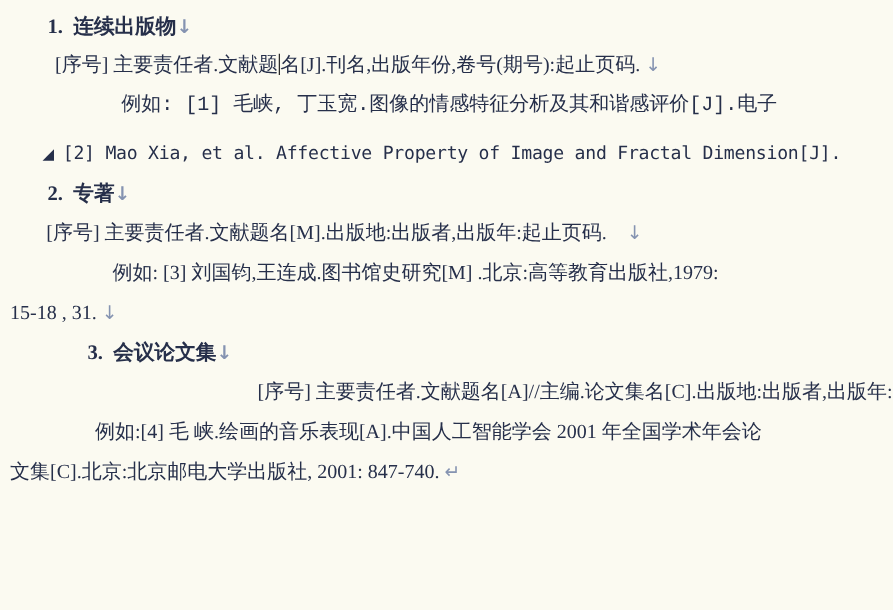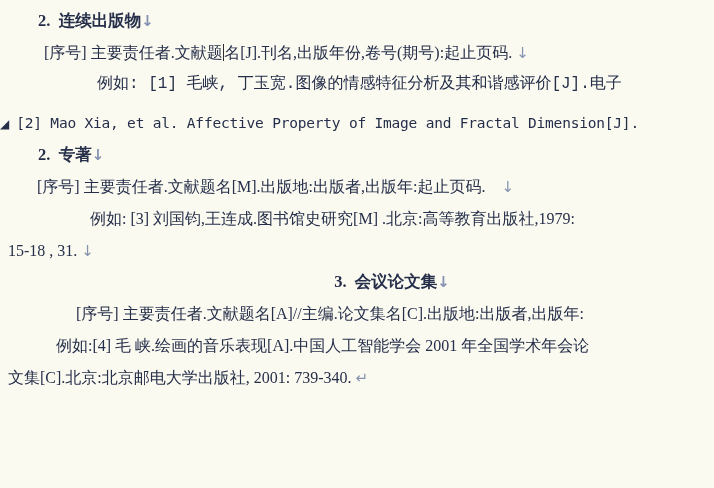--- a/index.html
+++ b/index.html
@@ -21,26 +21,26 @@
     height:31.8px;
     line-height:31.8px;
   }
   .b{font-weight:bold;font-size:16.5px;}
   .gap{margin-top:7px;}
   
   .ind-a{padding-left:38px;}  
   .ind-b{padding-left:44px;}  
   .ind-c{padding-left:97px;font-family:Liberation Mono, monospace;}  
   .ind-d{padding-left:8px;}   
-  .ind-e{}  
+  .ind-e{padding-left:34px;}  
   .ind-f{padding-left:37px;}  
   .ind-g{padding-left:90px;}  
-  .ind-h{padding-left:70px;text-align:center;}  
-  .ind-i{padding-left:76px;}  
-  .ind-j{padding-left:56px;}  
+  .ind-h{padding-left:70px;}  
+  .ind-i{padding-left:76px;text-align:right;}  
+  .ind-j{padding-left:76px;}  
   .mk{
     font-family:"DejaVu Sans",sans-serif;
     color:var(--mark);
     font-size:15px;
   }
   .tri{
     font-family:"DejaVu Sans",sans-serif;
     font-size:12px;
     margin-right:7px;
     color:var(--text);
@@ -55,21 +55,21 @@
     width:1.5px;
     height:17px;
     background:#2b2b2b;
     vertical-align:-3px;
   }
 </style>
 </head>
 <body>
 
 <div class="page">
-  <div class="line b ind-a"><span>2.  连续出版物</span><span class="mk">↓</span></div>
+  <div class="line b ind-a"><span>1.  连续出版物</span><span class="mk">↓</span></div>
 
   <div class="line ind-b"><span>[序号] 主要责任者.文献题</span><span class="cursor"></span><span>名[J].刊名,出版年份,卷号(期号):起止页码. </span><span class="mk">↓</span></div>
 
   <div class="line ind-c"><span>例如: [1] 毛峡, 丁玉宽.图像的情感特征分析及其和谐感评价[J].电子</span></div>
 
 
   <div class="line ind-e gap"><span class="tri">◢</span><span class="mono">[2] Mao Xia, et al. Affective Property of Image and Fractal Dimension[J].</span></div>
 
 
   <div class="line b ind-a"><span>2.  专著</span><span class="mk">↓</span></div>
@@ -80,14 +80,14 @@
 
   <div class="line ind-d"><span>15-18 , 31. </span><span class="mk">↓</span></div>
 
   <div class="line b ind-h"><span>3.  会议论文集</span><span class="mk">↓</span></div>
 
   <div class="line ind-i"><span>[序号] 主要责任者.文献题名[A]//主编.论文集名[C].出版地:出版者,出版年:</span></div>
 
 
   <div class="line ind-j"><span>例如:[4] 毛 峡.绘画的音乐表现[A].中国人工智能学会 2001 年全国学术年会论</span></div>
 
-  <div class="line ind-d"><span>文集[C].北京:北京邮电大学出版社, 2001: 739-340. </span><span class="mk">↵</span></div>
+  <div class="line ind-d"><span>文集[C].北京:北京邮电大学出版社, 2001: 847-740. </span><span class="mk">↵</span></div>
 </div>
 
 </body></html>

